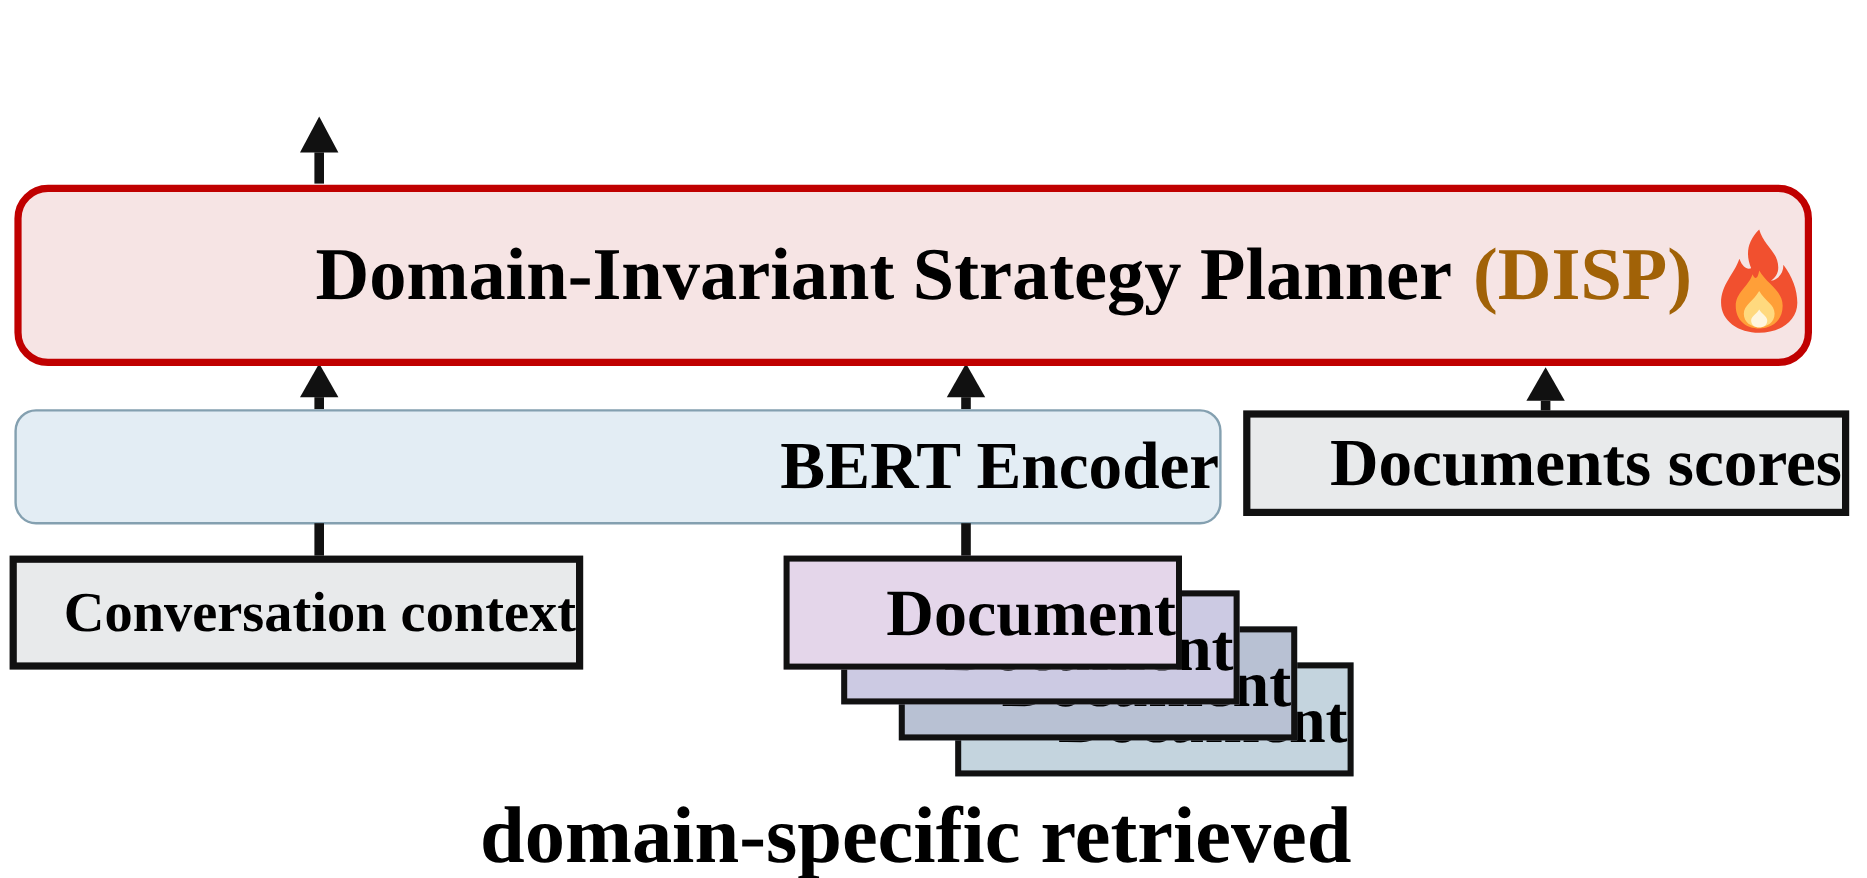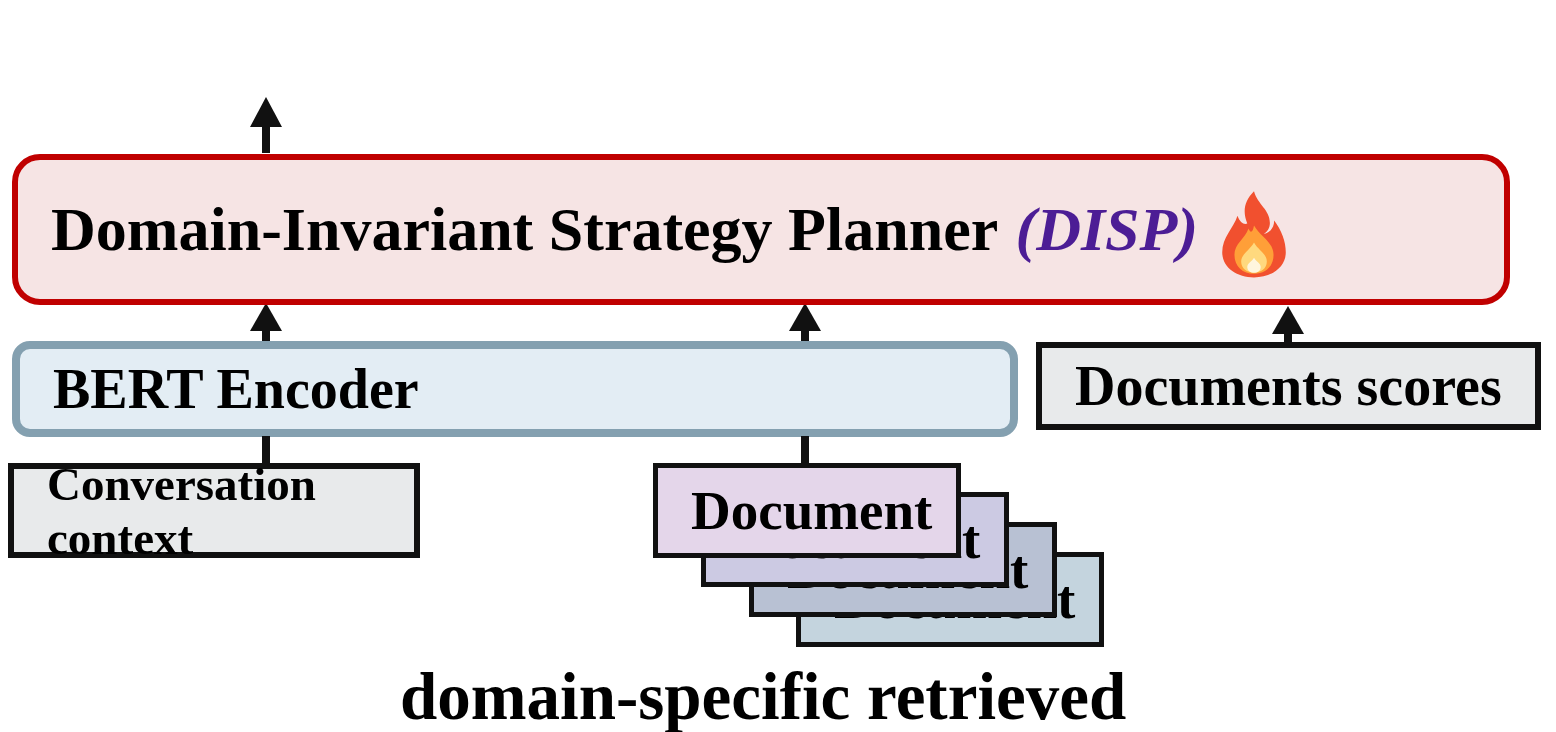--- a/index.html
+++ b/index.html
@@ -10,49 +10,49 @@
   }
   
   .ask-text{position:absolute;left:112px;top:4px;font-size:50px;line-height:64px;white-space:pre;}
   .ask-text .opt{font-weight:bold;border-bottom:5px solid #000;padding-bottom:5px;}
   
   .arrow{position:absolute;display:flex;flex-direction:column;align-items:center;}
   .arrow .head{width:0;height:0;border-left:16px solid transparent;border-right:16px solid transparent;border-bottom:30px solid #111;}
   .arrow .stem{width:8px;background:#111;}
   .vline{position:absolute;width:8px;background:#111;}
   
-  .box{position:absolute;display:flex;align-items:center;justify-content:flex-start;box-sizing:border-box;font-weight:bold;padding-left:33px;}
+  .box{position:absolute;display:flex;align-items:center;justify-content:flex-end;box-sizing:border-box;font-weight:bold;}
   .disp-box{left:12px;top:154px;width:1498px;height:151px;background:#F6E4E4;border:6px solid #C00000;border-radius:28px;font-size:62px;z-index:2;}
   .disp-box .acronym{color:#C00000;margin-left:0.28em;}
   .disp-box svg{margin-left:18px;transform:translateY(4px);}
-  .bert-box{left:12px;top:341px;width:1006px;height:96px;background:#E3EDF4;border:8px solid #8b5cf6;border-radius:18px;font-size:56px;}
+  .bert-box{left:12px;top:341px;width:1006px;height:96px;background:#E3EDF4;border:2px solid #8b5cf6;border-radius:18px;font-size:56px;}
   .scores-box{left:1036px;top:342px;width:505px;height:88px;background:#E8EAEB;border:6px solid #111;font-size:56px;}
-  .conv-box{left:8px;top:463px;width:412px;height:95px;background:#E8EAEB;border:6px solid #111;font-size:47px;z-index:5;}
-  .doc-box{width:308px;height:95px;background:#E4D6EA;border:5px solid #111;font-size:55px;}
+  .conv-box{left:8px;top:463px;width:478px;height:95px;background:#E8EAEB;border:6px solid #111;font-size:47px;z-index:5;}
+  .doc-box{width:332px;height:95px;background:#E4D6EA;border:5px solid #111;font-size:55px;}
   .doc-0{left:653px;top:463px;z-index:14;}
   .doc-1{left:701px;top:492px;z-index:13;}
   .doc-2{left:749px;top:522px;z-index:12;}
   .doc-3{left:796px;top:552px;z-index:11;}
   
   .caption{position:absolute;left:400px;top:658px;width:1010px;font-size:67px;font-weight:bold;}
 </style>
 </head>
 <body>
 
 <div class="canvas">
 
 
   <div class="arrow" style="left:250px;top:97px;">
     <div class="head"></div>
     <div class="stem" style="height:26px;"></div>
   </div>
 
   <div class="box disp-box" style="background-color: rgb(246, 228, 228); border-color: rgb(192, 0, 0);">
     <span>Domain-Invariant Strategy Planner</span>
-    <span class="acronym" style="color: #4c1d95; font-style: italic;">(DISP)</span>
+    <span class="acronym" style="color: #a16207;">(DISP)</span>
     <svg width="76" height="88" viewBox="0 0 60 72" aria-hidden="true">
       <path fill="#F1502F" d="M30 1
         C 33 12, 43 16, 43 27
         C 43 31, 41 34, 38 36
         C 43 35, 46.5 31, 46.5 25
         C 52.5 33, 56 42, 56 51
         C 56 63.5, 44 71.5, 30 71.5
         C 16 71.5, 4 63.5, 4 51
         C 4 38.5, 13 31.5, 16.5 21
         C 18.5 26.5, 21.5 28.5, 24.5 27.5

